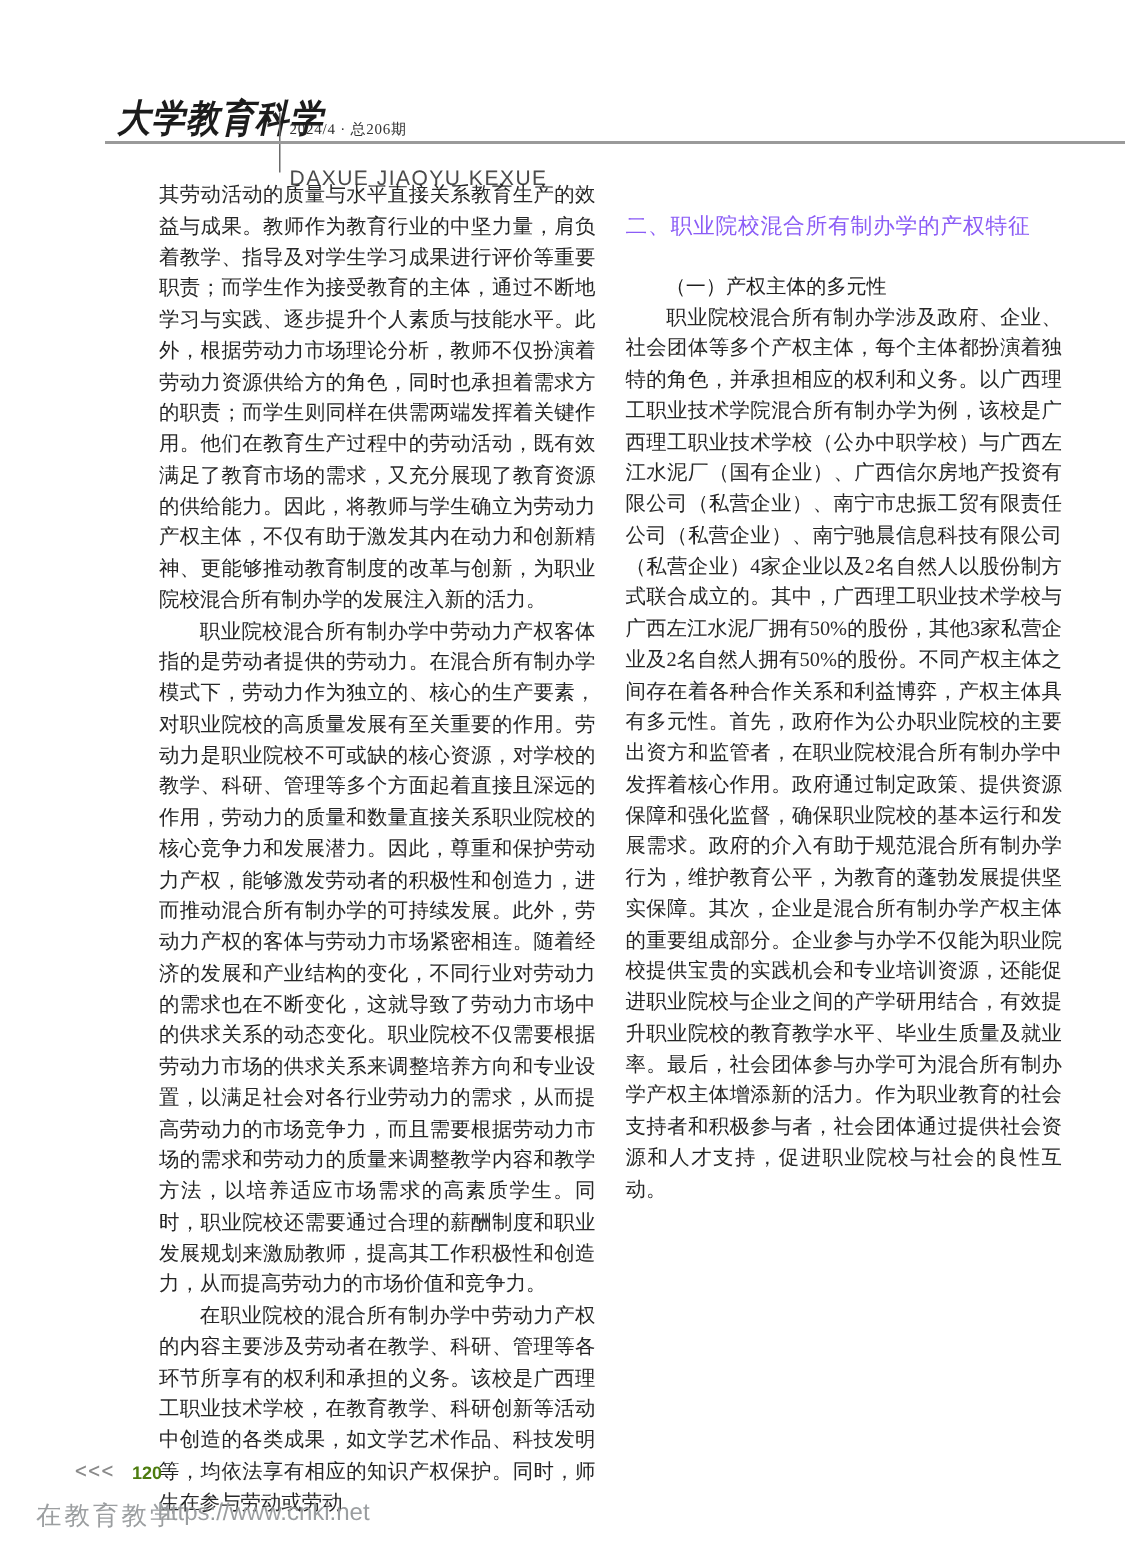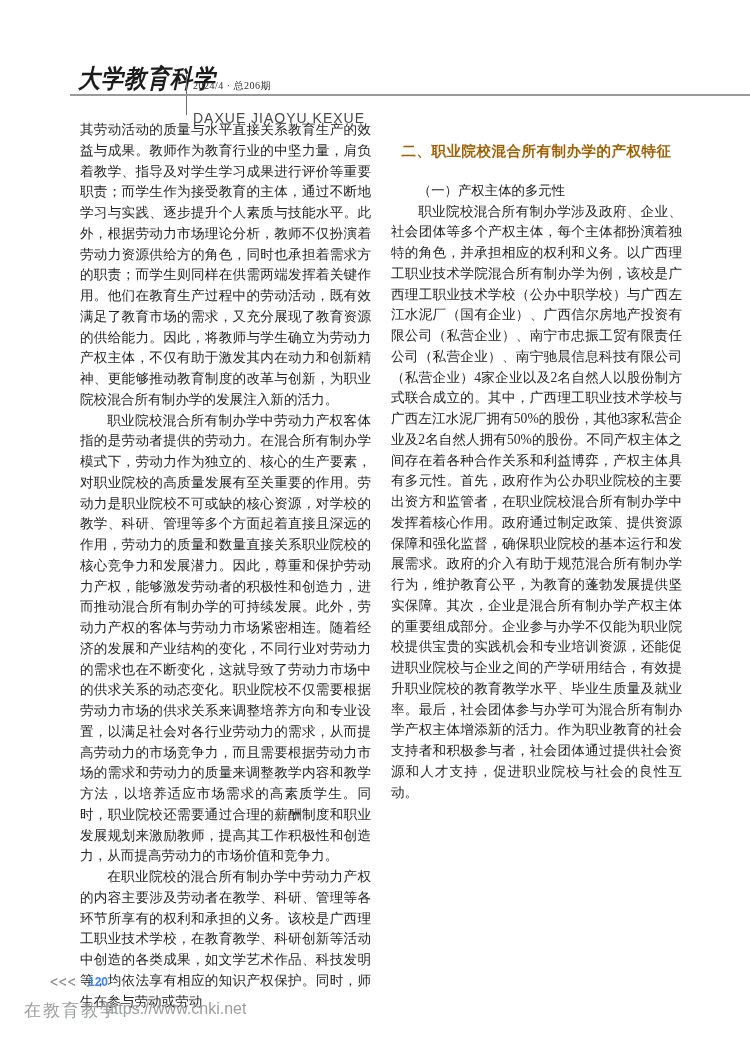--- a/index.html
+++ b/index.html
@@ -32,47 +32,47 @@
   }
   .hdr-pinyin{
     position:absolute;left:193px;top:110px;
     font-family:"Liberation Sans","DejaVu Sans",sans-serif;
     font-size:14px;color:#4a4a4a;letter-spacing:1px;
   }
   
   .col{
     position:absolute;top:120px;width:291px;
     font-size:13.6px;line-height:20.75px;
-    text-align:justify;color:#262626;
+    text-align:justify;color:#262626;margin-left:26px;
   }
   .col-left{left:80px;}
   .col-right{left:391px;}
   .col p{margin:0;}
   .col p.indent{text-indent:2em;}
   .sec-heading{
     font-family:"Liberation Sans","DejaVu Sans",sans-serif;
-    font-size:14.5px;font-weight:bold;color:#a16207;
-    text-align:center;margin:21px 0 19px 0;letter-spacing:.5px;
+    font-size:14.5px;font-weight:normal;color:#8b5cf6;
+    text-align:left;margin:21px 0 19px 0;letter-spacing:.5px;
   }
   .sub-heading{
     font-family:"Liberation Sans","DejaVu Sans",sans-serif;
     font-size:13.4px;font-weight:normal;color:#1e1e1e;
     text-indent:2em;margin:0;line-height:20.75px;
   }
   
   .ftr-arrows{
     position:absolute;left:50px;top:974px;
     font-family:"DejaVu Sans Mono",monospace;
     font-size:13px;color:#8a8a8a;letter-spacing:1px;
     transform:scale(1,1.15);
   }
   .ftr-page{
     position:absolute;left:88px;top:975px;
     font-family:"Liberation Sans","DejaVu Sans",sans-serif;
-    font-size:12px;font-weight:bold;color:#3b82f6;
+    font-size:12px;font-weight:bold;color:#4d7c0f;
   }
   .ftr-watermark{
     position:absolute;left:24px;top:999px;
     font-size:17px;color:#9b9ea0;letter-spacing:2px;
   }
   .ftr-url{
     position:absolute;left:105px;top:1000px;
     font-family:"Liberation Sans","DejaVu Sans",sans-serif;
     font-size:16px;color:#9b9ea0;
   }

